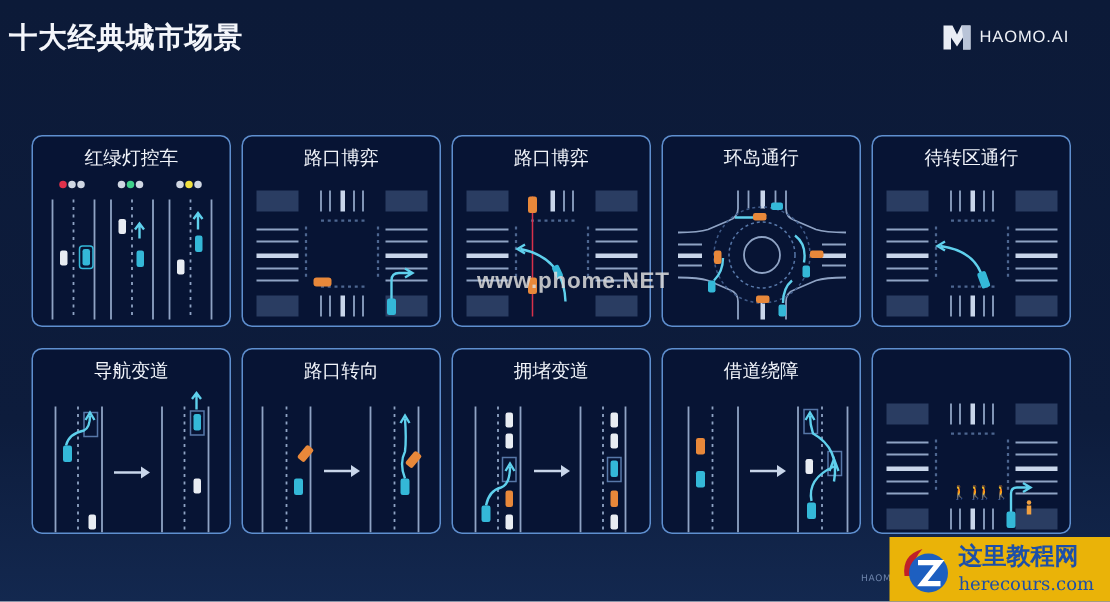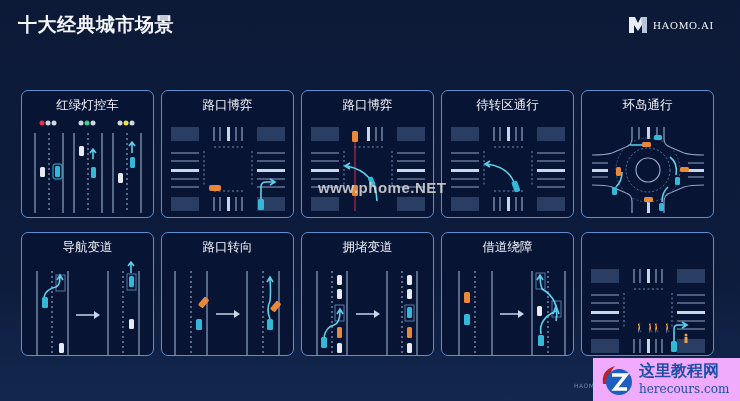--- a/index.html
+++ b/index.html
@@ -4,29 +4,29 @@
 <style>
   * { box-sizing: border-box; margin: 0; padding: 0; }
   html, body { width: 740px; height: 401px; overflow: hidden; }
   body {
     background: linear-gradient(180deg, #0c1a38 0%, #0d1c3c 70%, #13284f 100%);
     font-family: "DejaVu Sans", "Liberation Sans", sans-serif;
     color: #fff;
     position: relative;
   }
   .title {
-    position: absolute; left: 18px; top: 12px;
+    position: absolute; left: 6px; top: 12px;
     font-size: 19px; font-weight: bold; letter-spacing: 0.5px;
     color: #f4f6fb;
   }
   .logo {
     position: absolute; left: 628px; top: 15px;
     display: flex; align-items: center; gap: 5px;
   }
-  .logo-text { font-size: 11px; color: #eef1f7; letter-spacing: 0.6px; font-family: Liberation Serif, serif; text-align: right; }
+  .logo-text { font-size: 11px; color: #eef1f7; letter-spacing: 0.6px; font-family: Liberation Sans, sans-serif; text-align: right; }
   .grid {
     position: absolute; left: 21px; top: 90px;
     width: 615px;
     display: grid;
     grid-template-columns: repeat(5, 133px);
     grid-template-rows: 128px 124px;
     column-gap: 7px; row-gap: 14px;
   }
   .card {
     border: 1.5px solid #5f8fcf;
@@ -44,21 +44,21 @@
     position: absolute; left: 318px; top: 179px;
     font-size: 15px; font-weight: bold; color: rgba(220,220,220,0.85);
     font-family: Liberation Sans, sans-serif; letter-spacing: 0.5px;
   }
   .footer-brand {
     position: absolute; left: 574px; top: 382px;
     font-size: 6px; color: #6f86ad; letter-spacing: 0.5px;
   }
   .badge {
     position: absolute; left: 593px; top: 358px;
-    width: 147px; height: 43px; background: #f0abfc;
+    width: 147px; height: 43px; background: #eab308;
     display: flex; align-items: center; gap: 4px; padding-left: 6px;
   }
   .badge-text-cn { font-size: 16px; font-weight: bold; color: #1d4fa8; font-family: "DejaVu Serif", serif; line-height: 1; }
   .badge-text-en { font-size: 12px; color: #1d4fa8; font-family: "DejaVu Serif", serif; margin-top: 3px; }
 </style>
 </head>
 <body>
 
 <div class="title">十大经典城市场景</div>
 
@@ -185,64 +185,20 @@
       <g stroke="#4d6690" stroke-width="1.5" stroke-dasharray="2,2.5">
           <line x1="52" y1="30" x2="82" y2="30"></line>
           <line x1="42" y1="34" x2="42" y2="70"></line>
           <line x1="90" y1="34" x2="90" y2="70"></line>
         </g>
       <line x1="53" y1="14" x2="53" y2="94" stroke="#d8304a" stroke-width="1"></line>
       <rect x="50" y="14" width="6" height="11" rx="1.5" fill="#e8883a"></rect>
       <rect x="50" y="68" width="6" height="11" rx="1.5" fill="#e8883a"></rect>
       <path d="M75 84 Q74 55 45 49 M48 46 L43 49 L48 52" stroke="#5fd0ec" stroke-width="1.6" fill="none"></path>
       <rect x="67" y="60" width="5" height="9" rx="1.5" fill="#34b8d8" transform="rotate(-25 69 64)"></rect>
-    </svg>
-  </div>
-
-  <div class="card">
-    <div class="card-title">待转区通行</div>
-    <svg class="scene" viewBox="0 0 130 98">
-      <g fill="#2a3d62">
-          <rect x="9" y="10" width="28" height="14"></rect>
-          <rect x="95" y="10" width="28" height="14"></rect>
-          <rect x="9" y="80" width="28" height="14"></rect>
-          <rect x="95" y="80" width="28" height="14"></rect>
-        </g>
-      <g stroke="#8fa3c4" stroke-width="1.2">
-          <line x1="9" y1="36" x2="37" y2="36"></line>
-          <line x1="9" y1="44" x2="37" y2="44"></line>
-          <line x1="9" y1="62" x2="37" y2="62"></line>
-          <line x1="9" y1="70" x2="37" y2="70"></line>
-        <line x1="95" y1="36" x2="123" y2="36"></line>
-          <line x1="95" y1="44" x2="123" y2="44"></line>
-          <line x1="95" y1="62" x2="123" y2="62"></line>
-          <line x1="95" y1="70" x2="123" y2="70"></line>
-        <line x1="52" y1="10" x2="52" y2="24"></line>
-          <line x1="58" y1="10" x2="58" y2="24"></line>
-          <line x1="74" y1="10" x2="74" y2="24"></line>
-          <line x1="80" y1="10" x2="80" y2="24"></line>
-        <line x1="52" y1="80" x2="52" y2="94"></line>
-          <line x1="58" y1="80" x2="58" y2="94"></line>
-          <line x1="74" y1="80" x2="74" y2="94"></line>
-          <line x1="80" y1="80" x2="80" y2="94"></line>
-        </g>
-      <g fill="#c9d6ea">
-          <rect x="9" y="52" width="28" height="3"></rect>
-          <rect x="95" y="52" width="28" height="3"></rect>
-          <rect x="65" y="10" width="3" height="14"></rect>
-          <rect x="65" y="80" width="3" height="14"></rect>
-        </g>
-      <g stroke="#4d6690" stroke-width="1.5" stroke-dasharray="2,2.5">
-          <line x1="52" y1="30" x2="82" y2="30"></line>
-          <line x1="52" y1="74" x2="82" y2="74"></line>
-          <line x1="42" y1="34" x2="42" y2="70"></line>
-          <line x1="90" y1="34" x2="90" y2="70"></line>
-        </g>
-      <path d="M72 65 Q66 50 45 47 M48 44 L43 47 L48 50" stroke="#5fd0ec" stroke-width="1.6" fill="none"></path>
-      <rect x="71" y="64" width="6" height="11" rx="1.5" fill="#34b8d8" transform="rotate(-20 74 70)"></rect>
     </svg>
   </div>
 
   <div class="card">
     <div class="card-title">环岛通行</div>
     <svg class="scene" viewBox="0 0 130 98">
       <g stroke="#8fa3c4" stroke-width="1.2" fill="none">
         <path d="M50 10 V22 Q50 28 44 30 L30 36 Q24 38 10 38"></path>
           <path d="M82 10 V22 Q82 28 88 30 L102 36 Q108 38 122 38"></path>
         <path d="M50 96 V84 Q50 78 44 76 L30 70 Q24 68 10 68"></path>
@@ -278,130 +234,21 @@
       <g fill="#34b8d8">
           <rect x="72" y="18" width="8" height="5" rx="1.5"></rect>
           <rect x="93" y="60" width="5" height="8" rx="1.5"></rect>
           <rect x="77" y="86" width="5" height="8" rx="1.5"></rect>
           <rect x="30" y="70" width="5" height="8" rx="1.5"></rect>
         </g>
     </svg>
   </div>
 
   <div class="card">
-    <div class="card-title">导航变道</div>
-    <svg class="scene" viewBox="0 0 130 98">
-      <g stroke="#8fa3c4" stroke-width="1.2">
-          <line x1="15" y1="12" x2="15" y2="96"></line>
-          <line x1="46" y1="12" x2="46" y2="96"></line>
-          <line x1="86" y1="12" x2="86" y2="96"></line>
-          <line x1="117" y1="12" x2="117" y2="96"></line>
-        </g>
-      <g stroke="#8fa3c4" stroke-width="1.2" stroke-dasharray="2,3">
-          <line x1="30" y1="12" x2="30" y2="96"></line>
-          <line x1="101" y1="12" x2="101" y2="96"></line>
-        </g>
-      <rect x="34" y="16" width="9" height="16" fill="none" stroke="#5777a8"></rect>
-      <path d="M22 38 Q24 30 34 28 Q38 26 38 18 M35 21 L38 16 L41 21" stroke="#5fd0ec" stroke-width="1.6" fill="none"></path>
-      <rect x="20" y="38" width="6" height="11" rx="1.5" fill="#34b8d8"></rect>
-      <rect x="37" y="84" width="5" height="10" rx="1.5" fill="#e8ecf2"></rect>
-      <line x1="54" y1="56" x2="76" y2="56" stroke="#c9d6ea" stroke-width="1.6"></line>
-        <path d="M72 52 L78 56 L72 60" fill="#c9d6ea"></path>
-      <rect x="105" y="15" width="9" height="16" fill="none" stroke="#5777a8"></rect>
-      <rect x="107" y="17" width="5" height="11" rx="1.5" fill="#34b8d8"></rect>
-      <path d="M109 14 V4 M106 7 L109 3 L112 7" stroke="#5fd0ec" stroke-width="1.6" fill="none"></path>
-      <rect x="107" y="60" width="5" height="10" rx="1.5" fill="#e8ecf2"></rect>
-    </svg>
-  </div>
-
-  <div class="card">
-    <div class="card-title">路口转向</div>
-    <svg class="scene" viewBox="0 0 130 98">
-      <g stroke="#8fa3c4" stroke-width="1.2">
-          <line x1="13" y1="12" x2="13" y2="96"></line>
-          <line x1="45" y1="12" x2="45" y2="96"></line>
-          <line x1="85" y1="12" x2="85" y2="96"></line>
-          <line x1="117" y1="12" x2="117" y2="96"></line>
-        </g>
-      <g stroke="#8fa3c4" stroke-width="1.2" stroke-dasharray="2,3">
-          <line x1="29" y1="12" x2="29" y2="96"></line>
-          <line x1="101" y1="12" x2="101" y2="96"></line>
-        </g>
-      <rect x="39" y="38" width="6" height="11" rx="1.5" fill="#e8883a" transform="rotate(40 42 43)"></rect>
-      <rect x="34" y="60" width="6" height="11" rx="1.5" fill="#34b8d8"></rect>
-      <line x1="54" y1="55" x2="76" y2="55" stroke="#c9d6ea" stroke-width="1.6"></line>
-        <path d="M72 51 L78 55 L72 59" fill="#c9d6ea"></path>
-      <rect x="111" y="42" width="6" height="11" rx="1.5" fill="#e8883a" transform="rotate(40 114 47)"></rect>
-      <path d="M108 60 Q104 50 108 42 Q109 34 108 20 M105 23 L108 18 L111 23" stroke="#5fd0ec" stroke-width="1.6" fill="none"></path>
-      <rect x="105" y="60" width="6" height="11" rx="1.5" fill="#34b8d8"></rect>
-    </svg>
-  </div>
-
-  <div class="card">
-    <div class="card-title">拥堵变道</div>
-    <svg class="scene" viewBox="0 0 130 98">
-      <g stroke="#8fa3c4" stroke-width="1.2">
-          <line x1="15" y1="12" x2="15" y2="96"></line>
-          <line x1="45" y1="12" x2="45" y2="96"></line>
-          <line x1="85" y1="12" x2="85" y2="96"></line>
-          <line x1="115" y1="12" x2="115" y2="96"></line>
-        </g>
-      <g stroke="#8fa3c4" stroke-width="1.2" stroke-dasharray="2,3">
-          <line x1="30" y1="12" x2="30" y2="96"></line>
-          <line x1="100" y1="12" x2="100" y2="96"></line>
-        </g>
-      <g fill="#e8ecf2">
-          <rect x="35" y="16" width="5" height="10" rx="1.5"></rect>
-          <rect x="35" y="30" width="5" height="10" rx="1.5"></rect>
-          <rect x="35" y="84" width="5" height="10" rx="1.5"></rect>
-        <rect x="105" y="16" width="5" height="10" rx="1.5"></rect>
-          <rect x="105" y="30" width="5" height="10" rx="1.5"></rect>
-          <rect x="105" y="84" width="5" height="10" rx="1.5"></rect>
-        </g>
-      <rect x="33" y="46" width="9" height="16" fill="none" stroke="#5777a8"></rect>
-      <rect x="103" y="46" width="9" height="16" fill="none" stroke="#5777a8"></rect>
-      <rect x="105" y="48" width="5" height="11" rx="1.5" fill="#34b8d8"></rect>
-      <g fill="#e8883a">
-          <rect x="35" y="68" width="5" height="11" rx="1.5"></rect>
-          <rect x="105" y="68" width="5" height="11" rx="1.5"></rect>
-        </g>
-      <path d="M22 78 Q24 68 32 66 Q38 64 38 52 M35 55 L38 50 L41 55" stroke="#5fd0ec" stroke-width="1.6" fill="none"></path>
-      <rect x="19" y="78" width="6" height="11" rx="1.5" fill="#34b8d8"></rect>
-      <line x1="54" y1="55" x2="76" y2="55" stroke="#c9d6ea" stroke-width="1.6"></line>
-        <path d="M72 51 L78 55 L72 59" fill="#c9d6ea"></path>
-    </svg>
-  </div>
-
-  <div class="card">
-    <div class="card-title">借道绕障</div>
-    <svg class="scene" viewBox="0 0 130 98">
-      <g stroke="#8fa3c4" stroke-width="1.2">
-          <line x1="17" y1="12" x2="17" y2="96"></line>
-          <line x1="50" y1="12" x2="50" y2="96"></line>
-          <line x1="90" y1="12" x2="90" y2="96"></line>
-          <line x1="123" y1="12" x2="123" y2="96"></line>
-        </g>
-      <g stroke="#8fa3c4" stroke-width="1.2" stroke-dasharray="2,3">
-          <line x1="33" y1="12" x2="33" y2="96"></line>
-          <line x1="106" y1="12" x2="106" y2="96"></line>
-        </g>
-      <rect x="22" y="33" width="6" height="11" rx="1.5" fill="#e8883a"></rect>
-      <rect x="22" y="55" width="6" height="11" rx="1.5" fill="#34b8d8"></rect>
-      <line x1="58" y1="55" x2="80" y2="55" stroke="#c9d6ea" stroke-width="1.6"></line>
-        <path d="M76 51 L82 55 L76 59" fill="#c9d6ea"></path>
-      <rect x="94" y="14" width="9" height="16" fill="none" stroke="#5777a8"></rect>
-      <rect x="110" y="42" width="9" height="16" fill="none" stroke="#5777a8"></rect>
-      <path d="M99 75 Q96 60 114 52 M111 55 L114 47 L117 55" stroke="#5fd0ec" stroke-width="1.6" fill="none"></path>
-      <path d="M114 62 Q118 40 100 30 Q98 24 98 18 M95 21 L98 16 L101 21" stroke="#5fd0ec" stroke-width="1.6" fill="none"></path>
-      <rect x="95" y="47" width="5" height="10" rx="1.5" fill="#e8ecf2"></rect>
-      <rect x="96" y="76" width="6" height="11" rx="1.5" fill="#34b8d8"></rect>
-    </svg>
-  </div>
-
-  <div class="card">
+    <div class="card-title">待转区通行</div>
     <svg class="scene" viewBox="0 0 130 98">
       <g fill="#2a3d62">
           <rect x="9" y="10" width="28" height="14"></rect>
           <rect x="95" y="10" width="28" height="14"></rect>
           <rect x="9" y="80" width="28" height="14"></rect>
           <rect x="95" y="80" width="28" height="14"></rect>
         </g>
       <g stroke="#8fa3c4" stroke-width="1.2">
           <line x1="9" y1="36" x2="37" y2="36"></line>
           <line x1="9" y1="44" x2="37" y2="44"></line>
@@ -421,20 +268,173 @@
           <line x1="80" y1="80" x2="80" y2="94"></line>
         </g>
       <g fill="#c9d6ea">
           <rect x="9" y="52" width="28" height="3"></rect>
           <rect x="95" y="52" width="28" height="3"></rect>
           <rect x="65" y="10" width="3" height="14"></rect>
           <rect x="65" y="80" width="3" height="14"></rect>
         </g>
       <g stroke="#4d6690" stroke-width="1.5" stroke-dasharray="2,2.5">
           <line x1="52" y1="30" x2="82" y2="30"></line>
+          <line x1="52" y1="74" x2="82" y2="74"></line>
+          <line x1="42" y1="34" x2="42" y2="70"></line>
+          <line x1="90" y1="34" x2="90" y2="70"></line>
+        </g>
+      <path d="M72 65 Q66 50 45 47 M48 44 L43 47 L48 50" stroke="#5fd0ec" stroke-width="1.6" fill="none"></path>
+      <rect x="71" y="64" width="6" height="11" rx="1.5" fill="#34b8d8" transform="rotate(-20 74 70)"></rect>
+    </svg>
+  </div>
+
+  <div class="card">
+    <div class="card-title">导航变道</div>
+    <svg class="scene" viewBox="0 0 130 98">
+      <g stroke="#8fa3c4" stroke-width="1.2">
+          <line x1="15" y1="12" x2="15" y2="96"></line>
+          <line x1="46" y1="12" x2="46" y2="96"></line>
+          <line x1="86" y1="12" x2="86" y2="96"></line>
+          <line x1="117" y1="12" x2="117" y2="96"></line>
+        </g>
+      <g stroke="#8fa3c4" stroke-width="1.2" stroke-dasharray="2,3">
+          <line x1="30" y1="12" x2="30" y2="96"></line>
+          <line x1="101" y1="12" x2="101" y2="96"></line>
+        </g>
+      <rect x="34" y="16" width="9" height="16" fill="none" stroke="#5777a8"></rect>
+      <path d="M22 38 Q24 30 34 28 Q38 26 38 18 M35 21 L38 16 L41 21" stroke="#5fd0ec" stroke-width="1.6" fill="none"></path>
+      <rect x="20" y="38" width="6" height="11" rx="1.5" fill="#34b8d8"></rect>
+      <rect x="37" y="84" width="5" height="10" rx="1.5" fill="#e8ecf2"></rect>
+      <line x1="54" y1="56" x2="76" y2="56" stroke="#c9d6ea" stroke-width="1.6"></line>
+        <path d="M72 52 L78 56 L72 60" fill="#c9d6ea"></path>
+      <rect x="105" y="15" width="9" height="16" fill="none" stroke="#5777a8"></rect>
+      <rect x="107" y="17" width="5" height="11" rx="1.5" fill="#34b8d8"></rect>
+      <path d="M109 14 V4 M106 7 L109 3 L112 7" stroke="#5fd0ec" stroke-width="1.6" fill="none"></path>
+      <rect x="107" y="60" width="5" height="10" rx="1.5" fill="#e8ecf2"></rect>
+    </svg>
+  </div>
+
+  <div class="card">
+    <div class="card-title">路口转向</div>
+    <svg class="scene" viewBox="0 0 130 98">
+      <g stroke="#8fa3c4" stroke-width="1.2">
+          <line x1="13" y1="12" x2="13" y2="96"></line>
+          <line x1="45" y1="12" x2="45" y2="96"></line>
+          <line x1="85" y1="12" x2="85" y2="96"></line>
+          <line x1="117" y1="12" x2="117" y2="96"></line>
+        </g>
+      <g stroke="#8fa3c4" stroke-width="1.2" stroke-dasharray="2,3">
+          <line x1="29" y1="12" x2="29" y2="96"></line>
+          <line x1="101" y1="12" x2="101" y2="96"></line>
+        </g>
+      <rect x="39" y="38" width="6" height="11" rx="1.5" fill="#e8883a" transform="rotate(40 42 43)"></rect>
+      <rect x="34" y="60" width="6" height="11" rx="1.5" fill="#34b8d8"></rect>
+      <line x1="54" y1="55" x2="76" y2="55" stroke="#c9d6ea" stroke-width="1.6"></line>
+        <path d="M72 51 L78 55 L72 59" fill="#c9d6ea"></path>
+      <rect x="111" y="42" width="6" height="11" rx="1.5" fill="#e8883a" transform="rotate(40 114 47)"></rect>
+      <path d="M108 60 Q104 50 108 42 Q109 34 108 20 M105 23 L108 18 L111 23" stroke="#5fd0ec" stroke-width="1.6" fill="none"></path>
+      <rect x="105" y="60" width="6" height="11" rx="1.5" fill="#34b8d8"></rect>
+    </svg>
+  </div>
+
+  <div class="card">
+    <div class="card-title">拥堵变道</div>
+    <svg class="scene" viewBox="0 0 130 98">
+      <g stroke="#8fa3c4" stroke-width="1.2">
+          <line x1="15" y1="12" x2="15" y2="96"></line>
+          <line x1="45" y1="12" x2="45" y2="96"></line>
+          <line x1="85" y1="12" x2="85" y2="96"></line>
+          <line x1="115" y1="12" x2="115" y2="96"></line>
+        </g>
+      <g stroke="#8fa3c4" stroke-width="1.2" stroke-dasharray="2,3">
+          <line x1="30" y1="12" x2="30" y2="96"></line>
+          <line x1="100" y1="12" x2="100" y2="96"></line>
+        </g>
+      <g fill="#e8ecf2">
+          <rect x="35" y="16" width="5" height="10" rx="1.5"></rect>
+          <rect x="35" y="30" width="5" height="10" rx="1.5"></rect>
+          <rect x="35" y="84" width="5" height="10" rx="1.5"></rect>
+        <rect x="105" y="16" width="5" height="10" rx="1.5"></rect>
+          <rect x="105" y="30" width="5" height="10" rx="1.5"></rect>
+          <rect x="105" y="84" width="5" height="10" rx="1.5"></rect>
+        </g>
+      <rect x="33" y="46" width="9" height="16" fill="none" stroke="#5777a8"></rect>
+      <rect x="103" y="46" width="9" height="16" fill="none" stroke="#5777a8"></rect>
+      <rect x="105" y="48" width="5" height="11" rx="1.5" fill="#34b8d8"></rect>
+      <g fill="#e8883a">
+          <rect x="35" y="68" width="5" height="11" rx="1.5"></rect>
+          <rect x="105" y="68" width="5" height="11" rx="1.5"></rect>
+        </g>
+      <path d="M22 78 Q24 68 32 66 Q38 64 38 52 M35 55 L38 50 L41 55" stroke="#5fd0ec" stroke-width="1.6" fill="none"></path>
+      <rect x="19" y="78" width="6" height="11" rx="1.5" fill="#34b8d8"></rect>
+      <line x1="54" y1="55" x2="76" y2="55" stroke="#c9d6ea" stroke-width="1.6"></line>
+        <path d="M72 51 L78 55 L72 59" fill="#c9d6ea"></path>
+    </svg>
+  </div>
+
+  <div class="card">
+    <div class="card-title">借道绕障</div>
+    <svg class="scene" viewBox="0 0 130 98">
+      <g stroke="#8fa3c4" stroke-width="1.2">
+          <line x1="17" y1="12" x2="17" y2="96"></line>
+          <line x1="50" y1="12" x2="50" y2="96"></line>
+          <line x1="90" y1="12" x2="90" y2="96"></line>
+          <line x1="123" y1="12" x2="123" y2="96"></line>
+        </g>
+      <g stroke="#8fa3c4" stroke-width="1.2" stroke-dasharray="2,3">
+          <line x1="33" y1="12" x2="33" y2="96"></line>
+          <line x1="106" y1="12" x2="106" y2="96"></line>
+        </g>
+      <rect x="22" y="33" width="6" height="11" rx="1.5" fill="#e8883a"></rect>
+      <rect x="22" y="55" width="6" height="11" rx="1.5" fill="#34b8d8"></rect>
+      <line x1="58" y1="55" x2="80" y2="55" stroke="#c9d6ea" stroke-width="1.6"></line>
+        <path d="M76 51 L82 55 L76 59" fill="#c9d6ea"></path>
+      <rect x="94" y="14" width="9" height="16" fill="none" stroke="#5777a8"></rect>
+      <rect x="110" y="42" width="9" height="16" fill="none" stroke="#5777a8"></rect>
+      <path d="M99 75 Q96 60 114 52 M111 55 L114 47 L117 55" stroke="#5fd0ec" stroke-width="1.6" fill="none"></path>
+      <path d="M114 62 Q118 40 100 30 Q98 24 98 18 M95 21 L98 16 L101 21" stroke="#5fd0ec" stroke-width="1.6" fill="none"></path>
+      <rect x="95" y="47" width="5" height="10" rx="1.5" fill="#e8ecf2"></rect>
+      <rect x="96" y="76" width="6" height="11" rx="1.5" fill="#34b8d8"></rect>
+    </svg>
+  </div>
+
+  <div class="card">
+    <svg class="scene" viewBox="0 0 130 98">
+      <g fill="#2a3d62">
+          <rect x="9" y="10" width="28" height="14"></rect>
+          <rect x="95" y="10" width="28" height="14"></rect>
+          <rect x="9" y="80" width="28" height="14"></rect>
+          <rect x="95" y="80" width="28" height="14"></rect>
+        </g>
+      <g stroke="#8fa3c4" stroke-width="1.2">
+          <line x1="9" y1="36" x2="37" y2="36"></line>
+          <line x1="9" y1="44" x2="37" y2="44"></line>
+          <line x1="9" y1="62" x2="37" y2="62"></line>
+          <line x1="9" y1="70" x2="37" y2="70"></line>
+        <line x1="95" y1="36" x2="123" y2="36"></line>
+          <line x1="95" y1="44" x2="123" y2="44"></line>
+          <line x1="95" y1="62" x2="123" y2="62"></line>
+          <line x1="95" y1="70" x2="123" y2="70"></line>
+        <line x1="52" y1="10" x2="52" y2="24"></line>
+          <line x1="58" y1="10" x2="58" y2="24"></line>
+          <line x1="74" y1="10" x2="74" y2="24"></line>
+          <line x1="80" y1="10" x2="80" y2="24"></line>
+        <line x1="52" y1="80" x2="52" y2="94"></line>
+          <line x1="58" y1="80" x2="58" y2="94"></line>
+          <line x1="74" y1="80" x2="74" y2="94"></line>
+          <line x1="80" y1="80" x2="80" y2="94"></line>
+        </g>
+      <g fill="#c9d6ea">
+          <rect x="9" y="52" width="28" height="3"></rect>
+          <rect x="95" y="52" width="28" height="3"></rect>
+          <rect x="65" y="10" width="3" height="14"></rect>
+          <rect x="65" y="80" width="3" height="14"></rect>
+        </g>
+      <g stroke="#4d6690" stroke-width="1.5" stroke-dasharray="2,2.5">
+          <line x1="52" y1="30" x2="82" y2="30"></line>
           <line x1="42" y1="34" x2="42" y2="70"></line>
           <line x1="90" y1="34" x2="90" y2="70"></line>
         </g>
       <g fill="#ffffff">
           <text x="52" y="72" font-size="9" font-family="DejaVu Sans, sans-serif">🚶🚶</text>
         </g>
       <g fill="#f0a040">
           <text x="69" y="72" font-size="9" font-family="DejaVu Sans, sans-serif">🚶🚶</text>
         </g>
       <path d="M92 90 V70 Q92 66 96 66 H104 M100 63 L105 66 L100 69" stroke="#5fd0ec" stroke-width="1.6" fill="none"></path>

